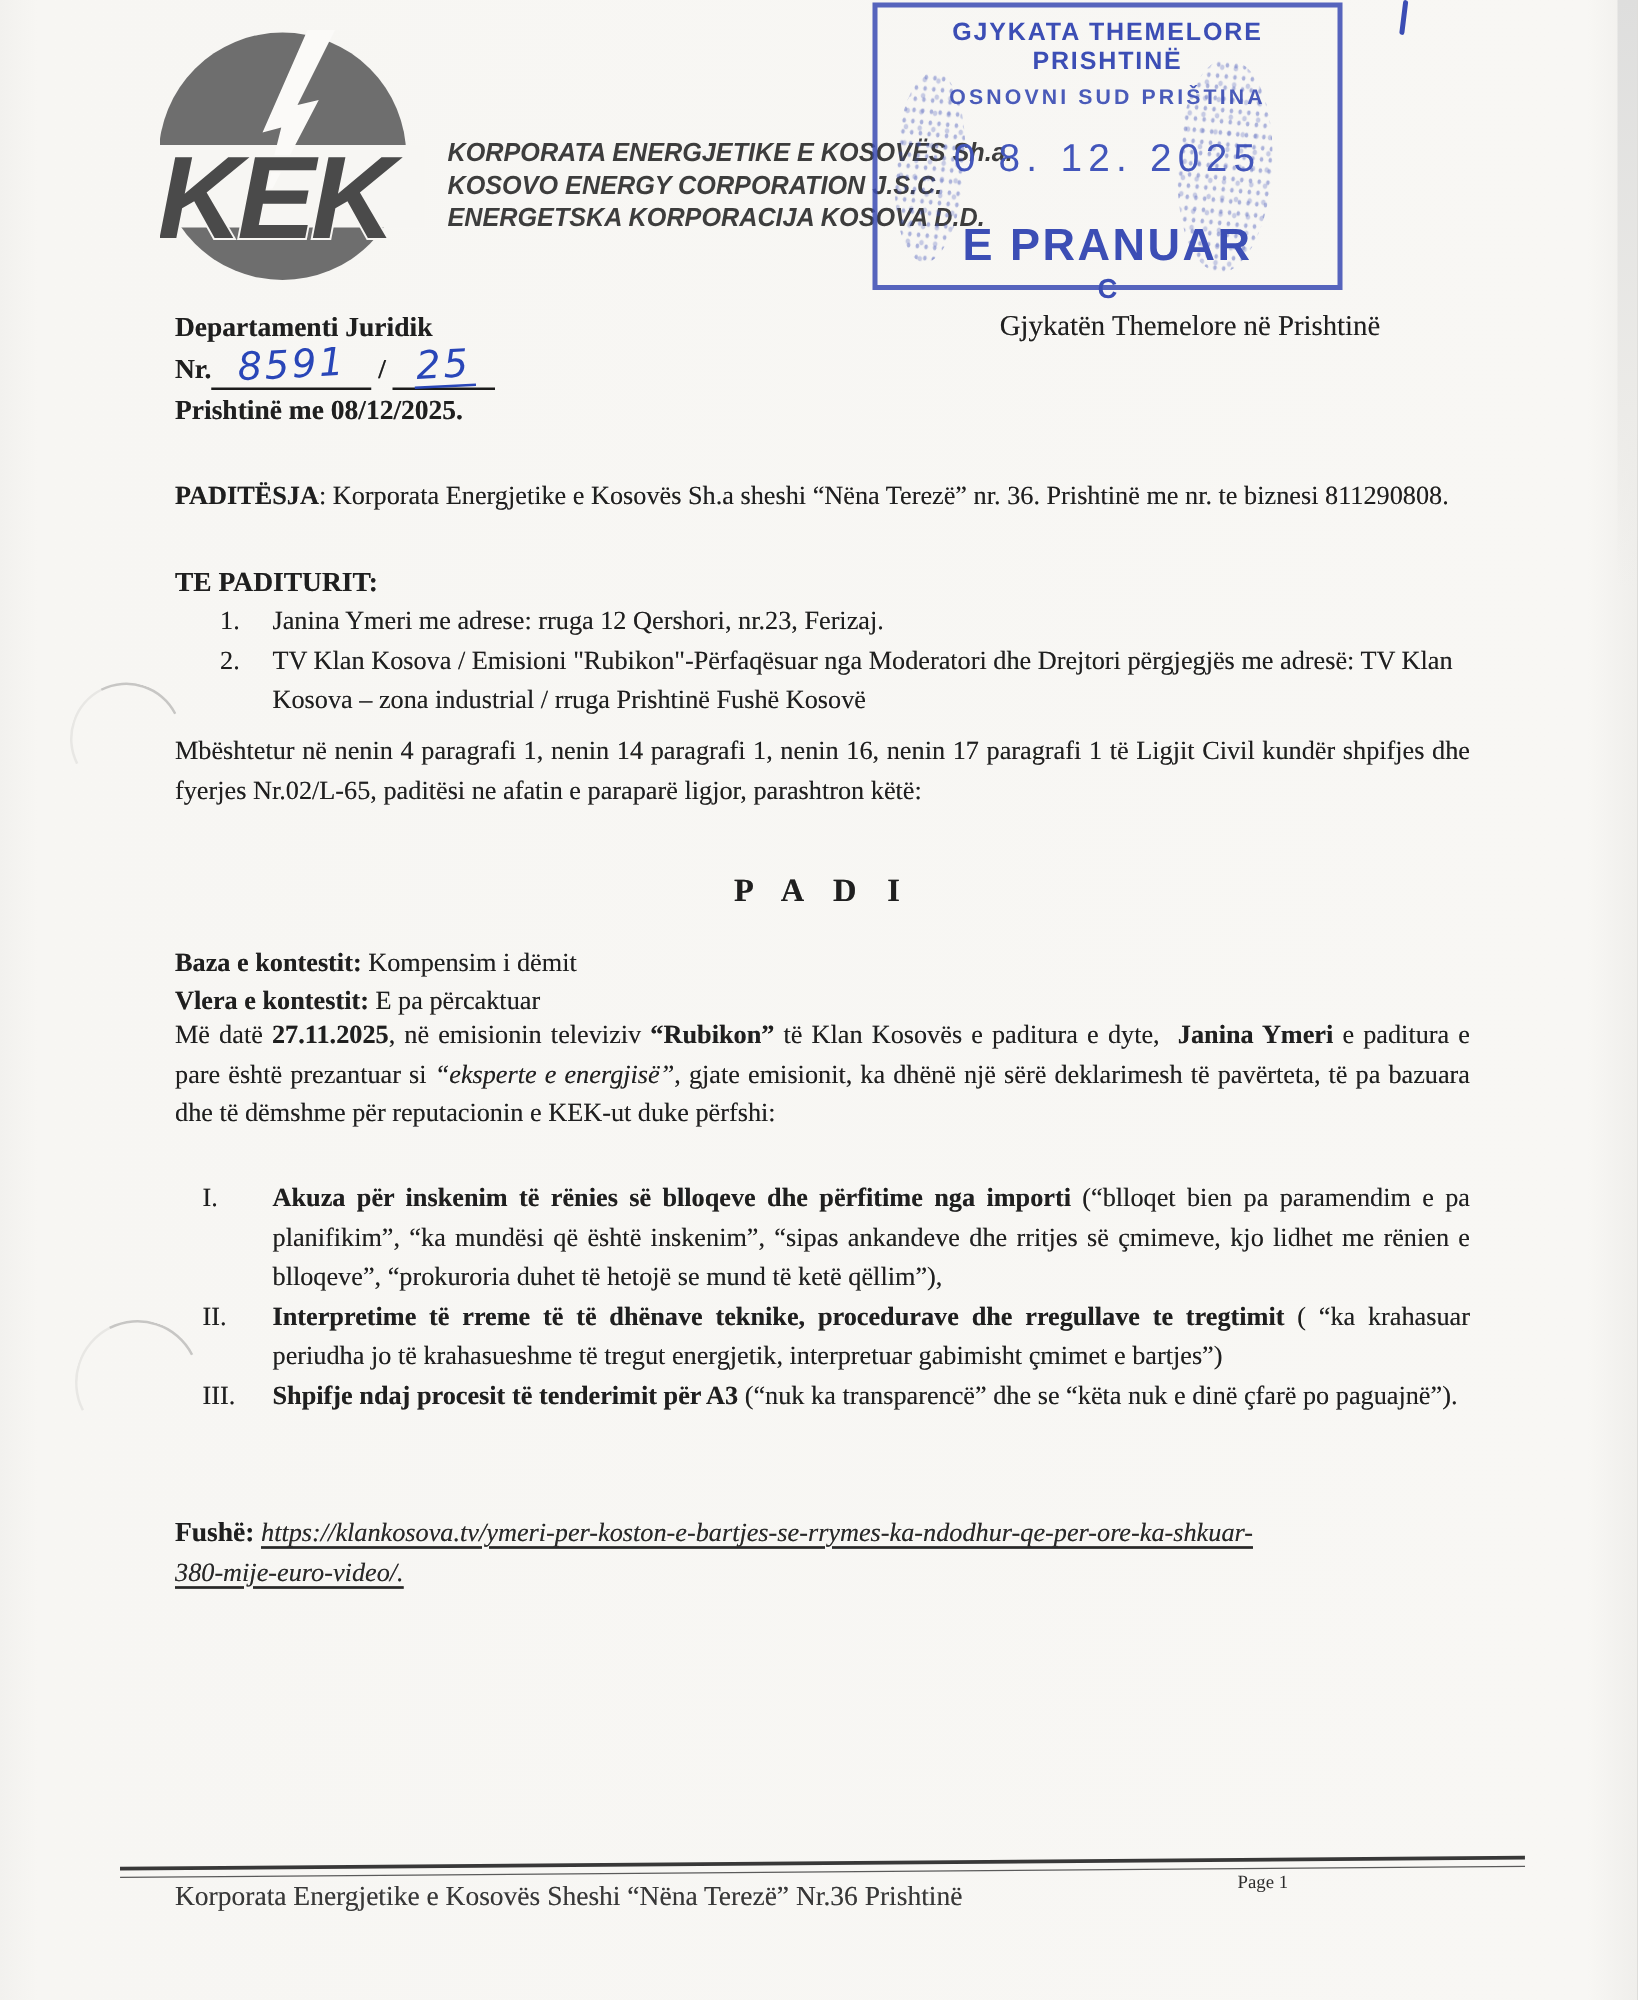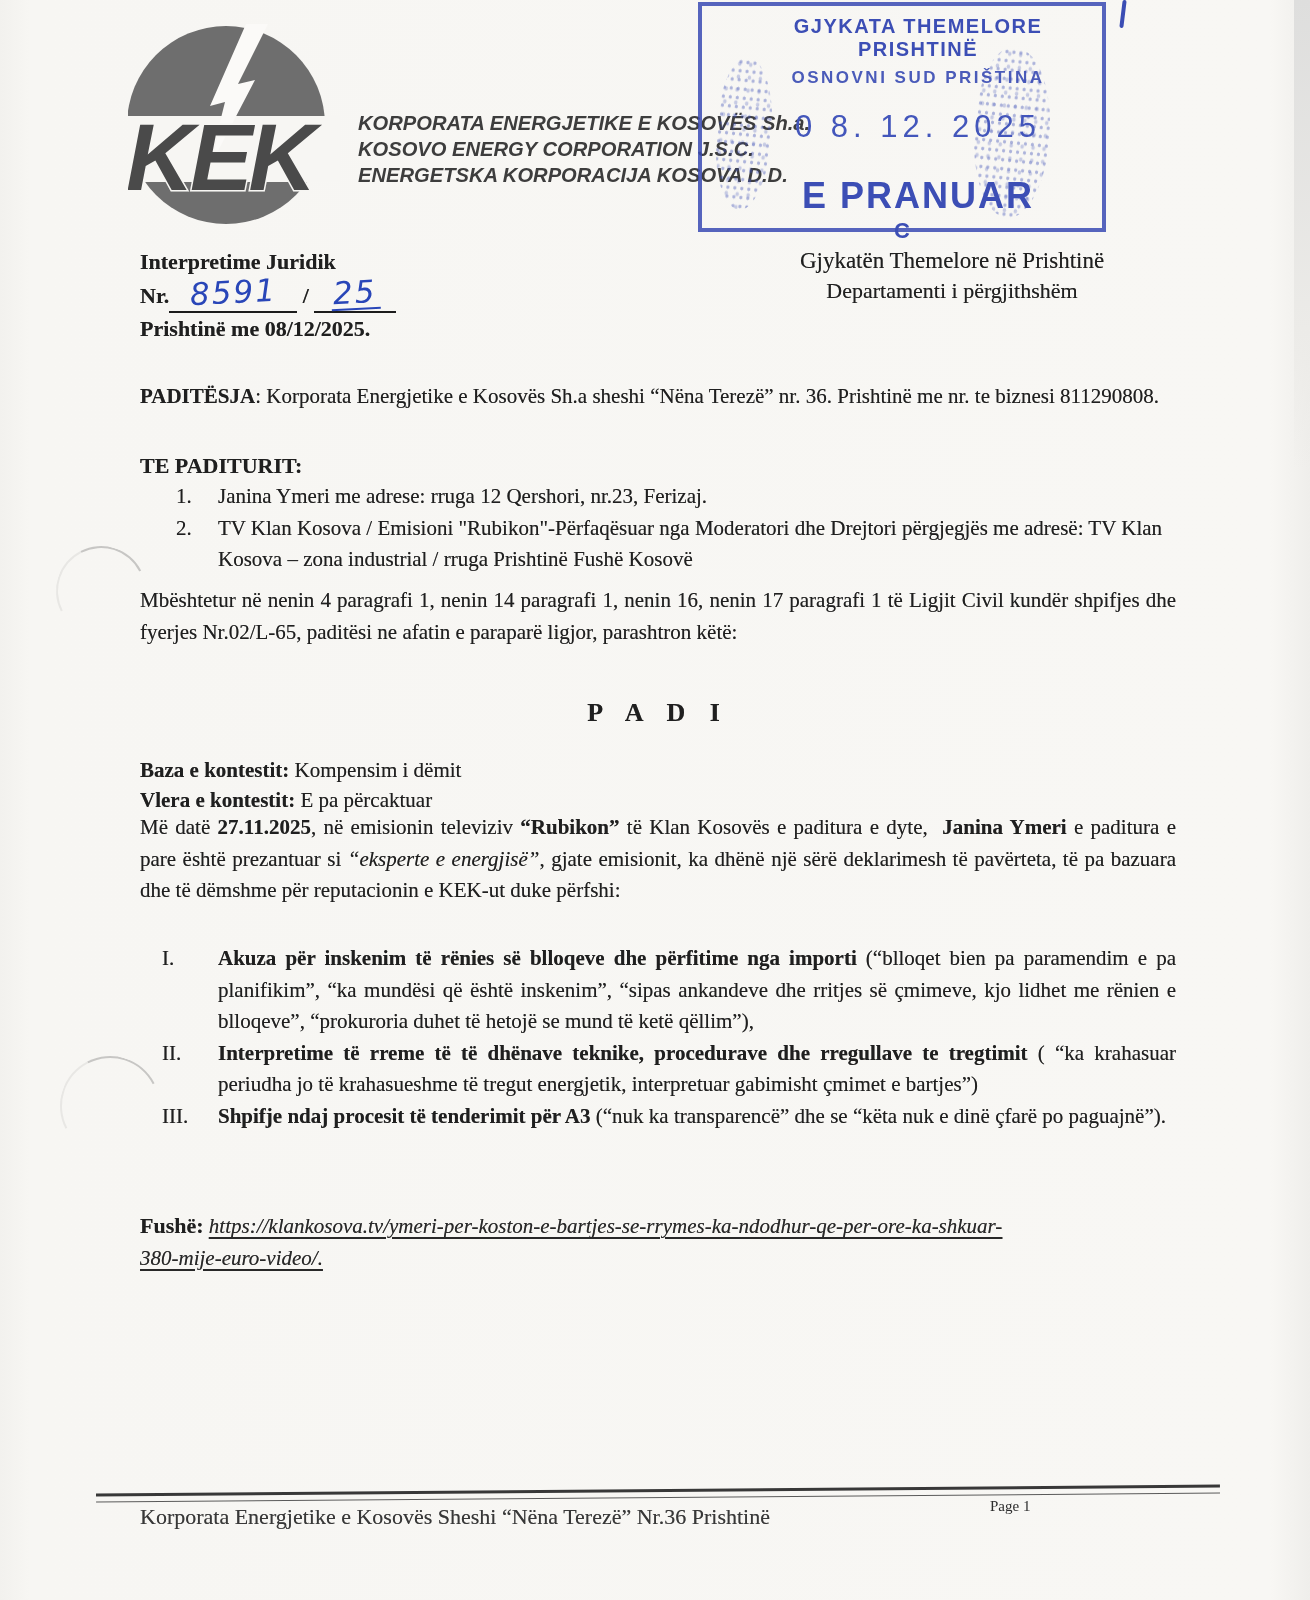--- a/index.html
+++ b/index.html
@@ -15,21 +15,21 @@
   .edge-shade{position:absolute;right:0;top:0;width:16px;height:470px;
     background:linear-gradient(180deg,#dededd 0,#ecebe8 70%,rgba(240,239,236,0));}
   
   .logo{position:absolute;left:128px;top:18px;width:212px;height:218px;}
   .company{position:absolute;left:358px;top:110px;
     font-family:"Liberation Sans",sans-serif;font-style:italic;font-weight:bold;
     font-size:21px;line-height:26px;color:#3d3d3d;transform:scaleX(.96);transform-origin:left;}
   
   .stamp{position:absolute;left:698px;top:2px;width:368px;height:222px;
     border:4px solid rgba(57,74,179,.85);
-    font-family:"Liberation Sans",sans-serif;color:#3c4eb5;text-align:center;padding-left:32px;}
+    font-family:"Liberation Sans",sans-serif;color:#3c4eb5;text-align:center;}
   .stamp .l1{margin-top:9px;font-size:20px;font-weight:bold;letter-spacing:1.5px;}
   .stamp .l2{margin-top:7px;font-size:17px;font-weight:bold;letter-spacing:2.5px;opacity:.92;}
   .stamp .date{margin-top:21px;font-size:31px;font-weight:500;letter-spacing:5px;color:#4356bb;}
   .stamp .recv{margin-top:30px;font-size:36px;font-weight:bold;letter-spacing:2px;}
   .stamp .letter{position:absolute;left:0;right:0;bottom:-16px;font-size:22px;font-weight:bold;}
   .smudge{position:absolute;opacity:.75;
     background-image:radial-gradient(rgba(62,80,182,.55) 1.1px,rgba(62,80,182,0) 1.8px),
                      radial-gradient(rgba(62,80,182,.35) 1.4px,rgba(62,80,182,0) 2.2px);
     background-size:7px 9px,11px 13px;border-radius:40% 55% 45% 55%;transform:rotate(6deg);}
   .smudge.left{left:14px;top:52px;width:56px;height:152px;}
@@ -104,32 +104,31 @@
     <div class="date">0 8.  12.  2025</div>
     <div class="recv">E PRANUAR</div>
     <div class="letter">C</div>
   </div>
   <div class="pen-mark"></div>
 
   <div class="hole h1"></div>
   <div class="hole h2"></div>
 
   <div class="tx dept">
-    <div>Interpretime Juridik</div>
+    <div>Departamenti Juridik</div>
     <div class="nr-line">
       <span>Nr.</span><span class="nr-underline" style="width:128px;"><span class="hand">8591</span></span>
       <span>/</span>
       <span class="nr-underline" style="width:82px;"><span class="hand year">25</span></span>
     </div>
     <div>Prishtinë me 08/12/2025.</div>
   </div>
 
   <div class="tx court">
     <div>Gjykatën Themelore në Prishtinë</div>
-    <div style="font-size:22px;">Departamenti i përgjithshëm</div>
   </div>
 
   <div class="tx para" style="top:381px;">
     <span class="heading-inline">PADITËSJA</span><span>: Korporata Energjetike e Kosovës Sh.a sheshi “Nëna Terezë” nr. 36. Prishtinë me nr. te biznesi 811290808.</span>
   </div>
 
   <div class="tx para b" style="top:450px;font-size:22px;">TE PADITURIT:</div>
   <div class="tx list" style="top:481px;">
     <div class="row">
       <span class="num">1.</span>

